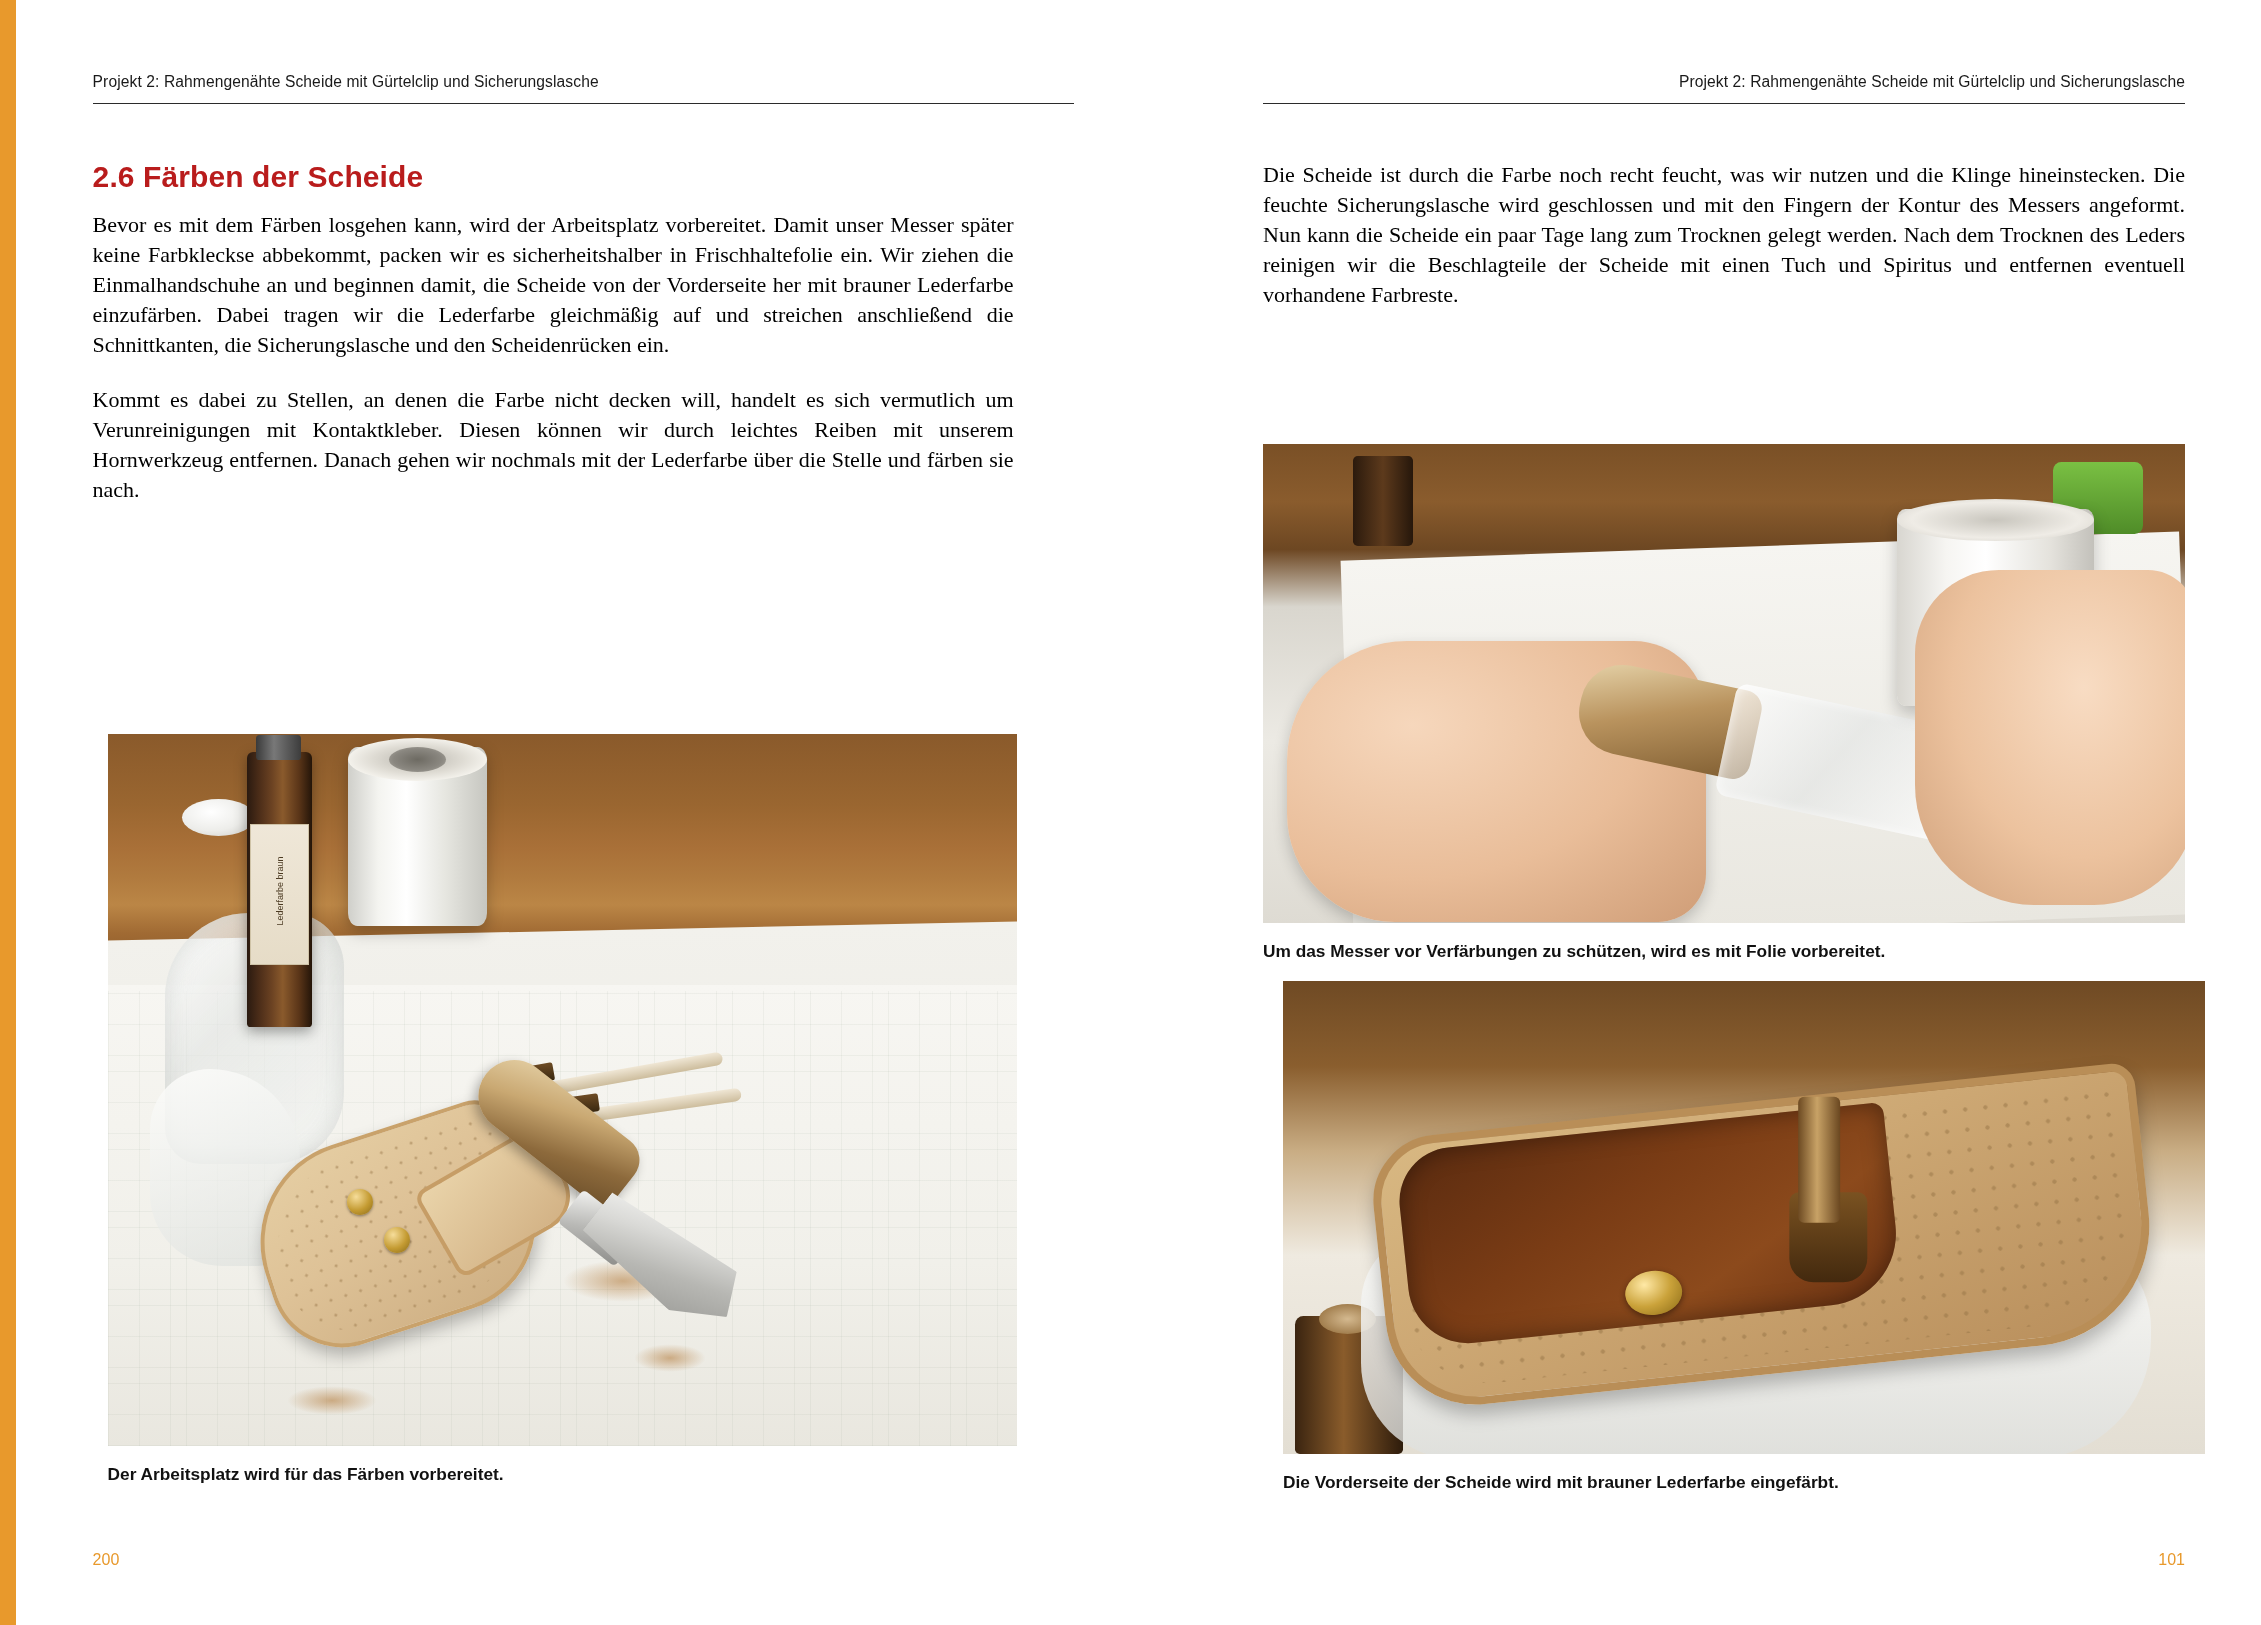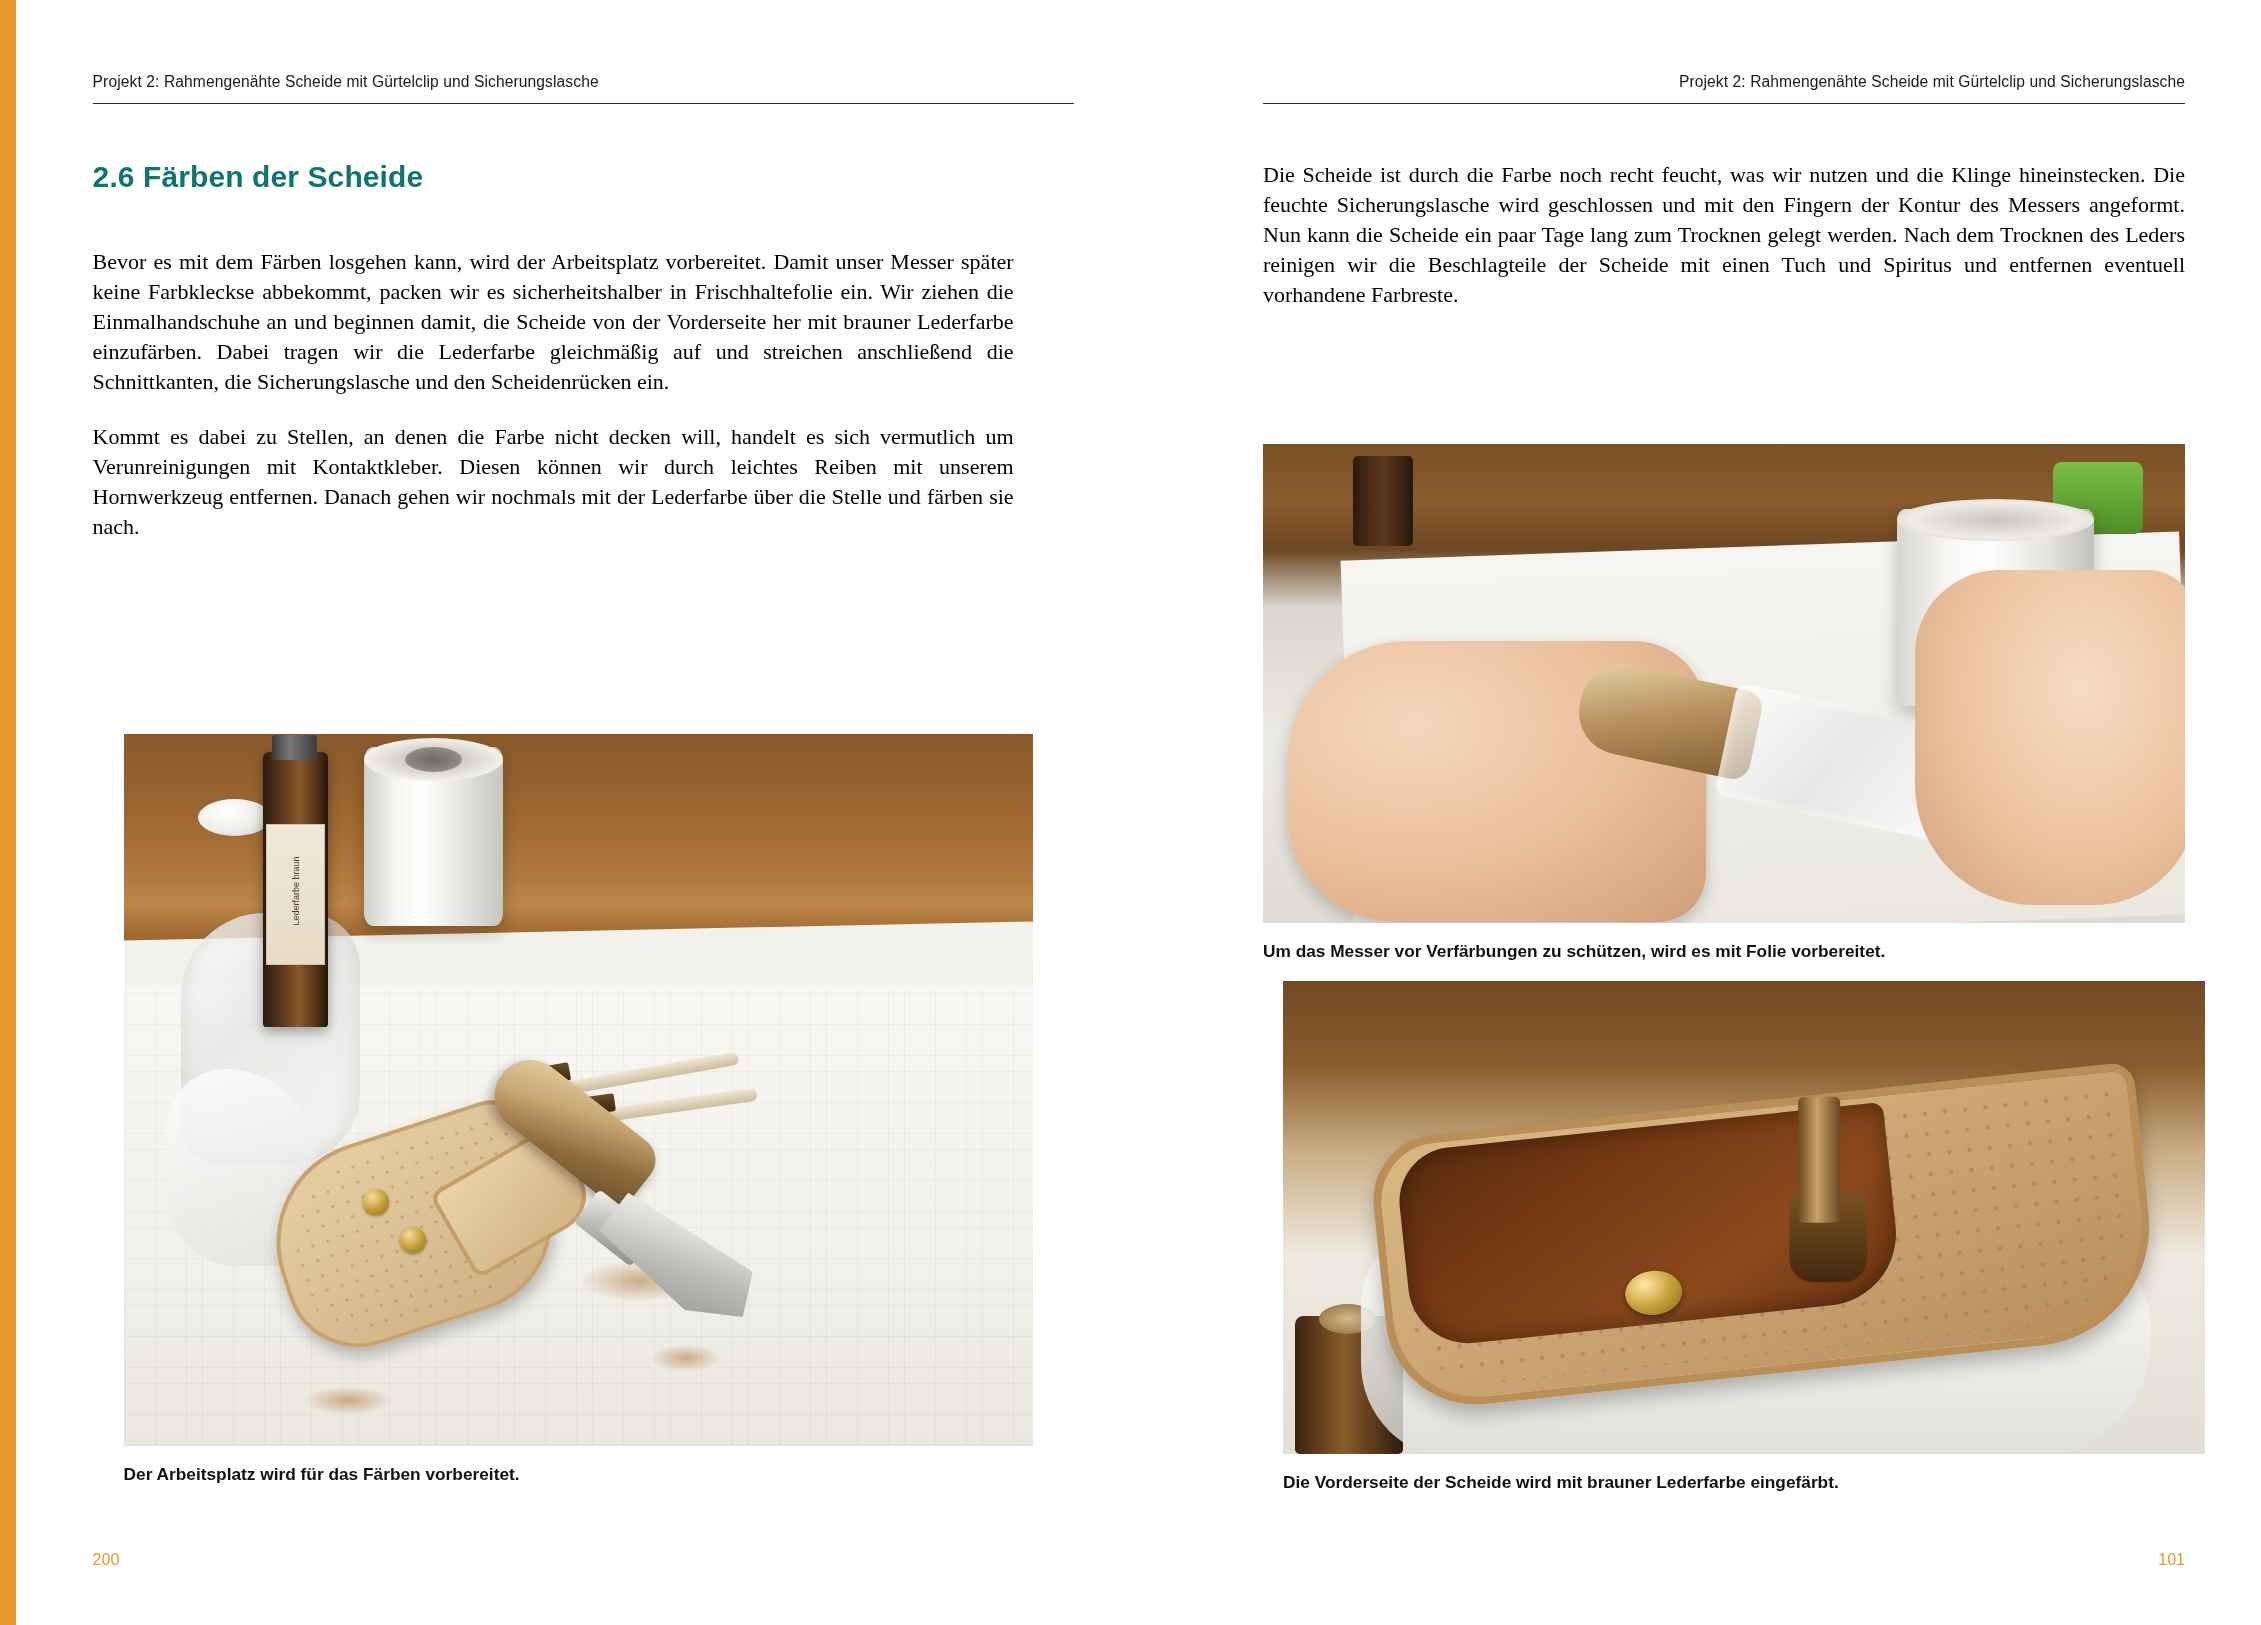--- a/index.html
+++ b/index.html
@@ -86,22 +86,22 @@
   .col-left {
     left: 77px;
     top: 160px;
     width: 921px;
   }
   h1.section-title {
     font-family: "Liberation Sans", sans-serif;
     font-weight: bold;
     font-size: 30px;
     line-height: 1.15;
-    margin: 0 0 52px 0;
-    color: #0f766e;
+    margin: 0 0 15px 0;
+    color: #b91c1c;
     letter-spacing: 0.1px;
   }
   p.body {
     font-family: "Liberation Serif", serif;
     font-size: 22px;
     line-height: 30px;
     margin: 0 0 25px 0;
     text-align: justify;
     text-justify: inter-word;
     hyphens: manual;
@@ -119,21 +119,21 @@
   }
   .caption {
     font-family: "Liberation Sans", sans-serif;
     font-weight: bold;
     font-size: 17.3px;
     line-height: 23px;
     color: #111111;
     margin-top: 17px;
   }
   
-  #fig-left { left: 108px; top: 734px; width: 909px; }
+  #fig-left { left: 92px; top: 734px; width: 909px; }
   #fig-left .photo { width: 909px; height: 712px; }
   #fig-r1 { left: 1262px; top: 444px; width: 922px; }
   #fig-r1 .photo { width: 922px; height: 479px; }
   #fig-r2 { left: 1262px; top: 981px; width: 922px; }
   #fig-r2 .photo { width: 922px; height: 473px; }
 
   .folio {
     position: absolute;
     font-family: "Liberation Sans", sans-serif;
     font-size: 16px;

